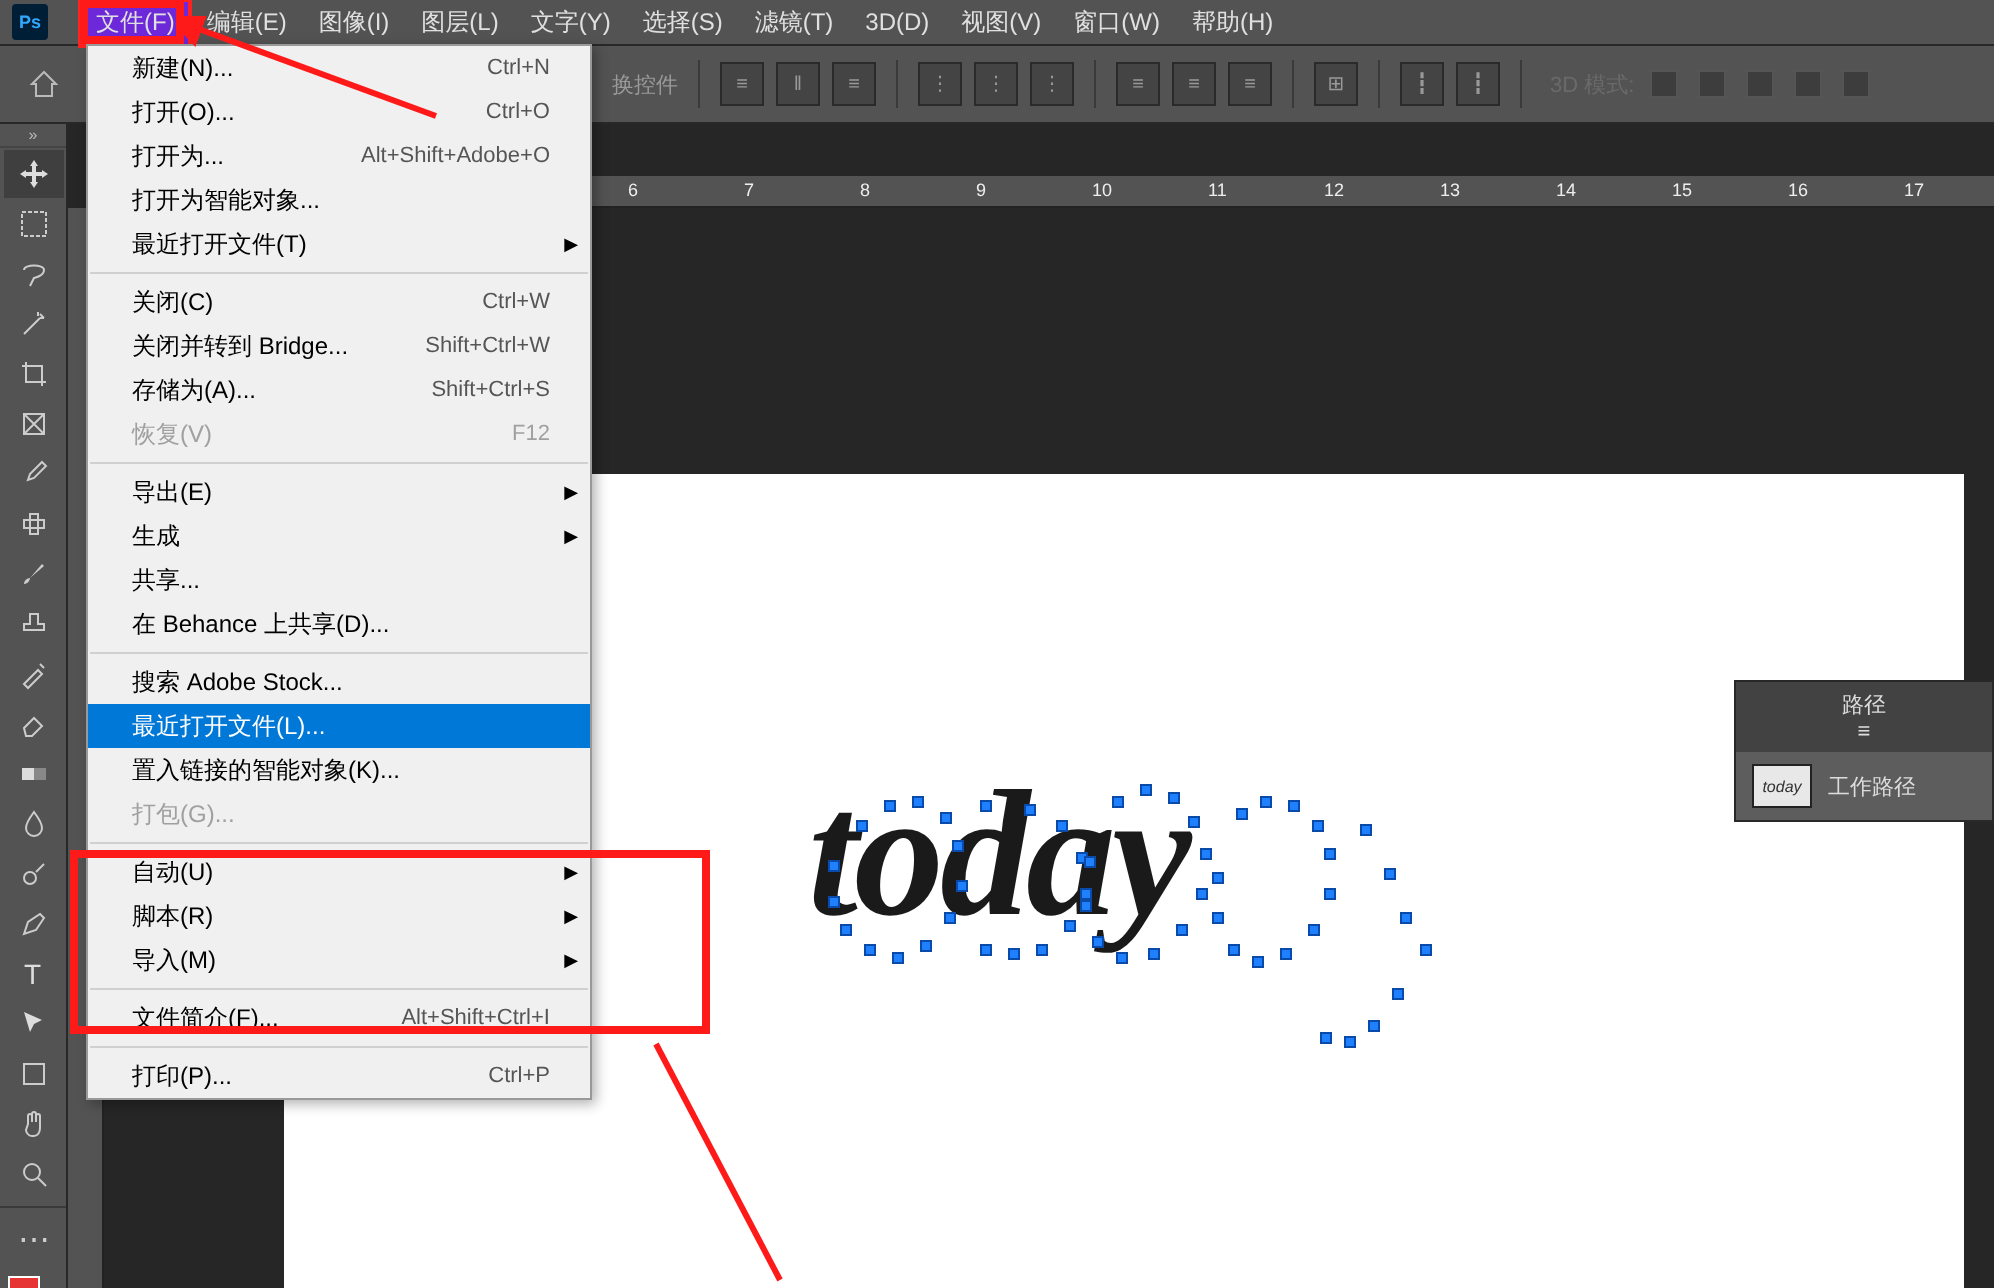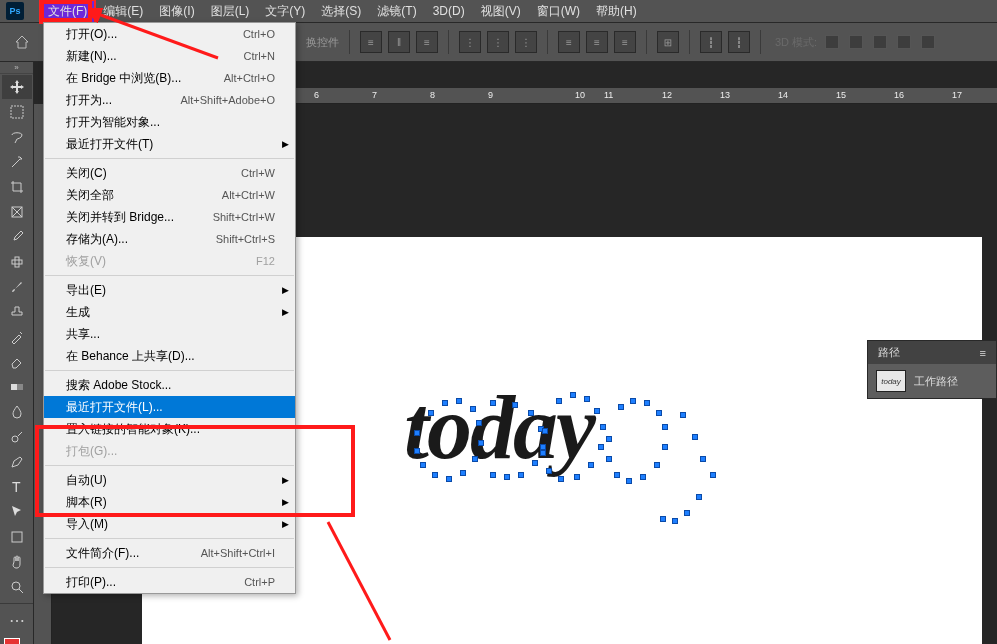--- a/index.html
+++ b/index.html
@@ -47,21 +47,21 @@
 .ruler-tick { position: absolute; top: 2px; font-size: 9px; color: #eee; }
 .ruler-v { position: absolute; top: 42px; left: 0; width: 18px; bottom: 0; background: #535353; border-right: 1px solid #222; }
 .artboard { position: absolute; left: 108px; top: 175px; width: 840px; height: 440px; background: #fff; }
 
 
 .today-text { position: absolute; left: 404px; top: 376px; font-family: "Brush Script MT", cursive; font-size: 90px; font-style: italic; color: #1a1a1a; font-weight: bold; letter-spacing: -2px; user-select: none; }
 .anchor { position: absolute; width: 6px; height: 6px; background: #1e7fff; border: 1px solid #0a4aa8; }
 
 
 .panel { position: absolute; right: 0; top: 340px; width: 130px; background: #535353; border: 1px solid #282828; z-index: 5; }
-.panel-tab { background: #424242; padding: 4px 10px; font-size: 11px; color: #ddd; display: flex; justify-content: space-between; align-items: center; }
+.panel-tab { background: #424242; padding: 4px 10px; font-size: 11px; color: #ddd; display: flex; justify-content: space-between; align-items: center; flex-direction: column; }
 .panel-row { display: flex; align-items: center; padding: 6px 8px; background: #5d5d5d; gap: 8px; }
 .panel-thumb { width: 30px; height: 22px; background: #e8e8e8; border: 1px solid #222; display: flex; align-items: center; justify-content: center; font-size: 8px; font-style: italic; color: #333; }
 .panel-label { font-size: 11px; color: #ddd; }
 
 
 .anno-arrow { position: absolute; pointer-events: none; z-index: 70; }
 </style>
 </head>
 <body>
 
@@ -236,21 +236,21 @@
 <div class="canvas-wrap">
   <div class="ruler-h">
       <span class="ruler-tick" style="left: 30px;">2</span>
       <span class="ruler-tick" style="left: 88px;">3</span>
       <span class="ruler-tick" style="left: 146px;">4</span>
       <span class="ruler-tick" style="left: 204px;">5</span>
       <span class="ruler-tick" style="left: 262px;">6</span>
       <span class="ruler-tick" style="left: 320px;">7</span>
       <span class="ruler-tick" style="left: 378px;">8</span>
       <span class="ruler-tick" style="left: 436px;">9</span>
-      <span class="ruler-tick" style="left: 523px;">10</span>
+      <span class="ruler-tick" style="left: 494px;">10</span>
       <span class="ruler-tick" style="left: 552px;">11</span>
       <span class="ruler-tick" style="left: 610px;">12</span>
       <span class="ruler-tick" style="left: 668px;">13</span>
       <span class="ruler-tick" style="left: 726px;">14</span>
       <span class="ruler-tick" style="left: 784px;">15</span>
       <span class="ruler-tick" style="left: 842px;">16</span>
       <span class="ruler-tick" style="left: 900px;">17</span>
     </div>
   <div class="ruler-v"></div>
   <div class="artboard"></div>
@@ -321,50 +321,42 @@
     <span>≡</span>
   </div>
   <div class="panel-row">
     <div class="panel-thumb">today</div>
     <div class="panel-label">工作路径</div>
   </div>
 </div>
 
 <div class="file-menu" id="filemenu">
     <div class="menu-row">
+      <span>新建(N)...</span>
+      <span class="shortcut">Ctrl+N</span>
+    </div>
+    <div class="menu-row">
       <span>打开(O)...</span>
       <span class="shortcut">Ctrl+O</span>
     </div>
     <div class="menu-row">
-      <span>新建(N)...</span>
-      <span class="shortcut">Ctrl+N</span>
-    </div>
-    <div class="menu-row">
-      <span>在 Bridge 中浏览(B)...</span>
-      <span class="shortcut">Alt+Ctrl+O</span>
-    </div>
-    <div class="menu-row">
       <span>打开为...</span>
       <span class="shortcut">Alt+Shift+Adobe+O</span>
     </div>
     <div class="menu-row">
       <span>打开为智能对象...</span>
     </div>
     <div class="menu-row">
       <span>最近打开文件(T)</span>
       <span class="submenu-arrow">▶</span>
     </div>
     <div class="menu-sep"></div>
     <div class="menu-row">
       <span>关闭(C)</span>
       <span class="shortcut">Ctrl+W</span>
-    </div>
-    <div class="menu-row">
-      <span>关闭全部</span>
-      <span class="shortcut">Alt+Ctrl+W</span>
     </div>
     <div class="menu-row">
       <span>关闭并转到 Bridge...</span>
       <span class="shortcut">Shift+Ctrl+W</span>
     </div>
     <div class="menu-row">
       <span>存储为(A)...</span>
       <span class="shortcut">Shift+Ctrl+S</span>
     </div>
     <div class="menu-row disabled">

